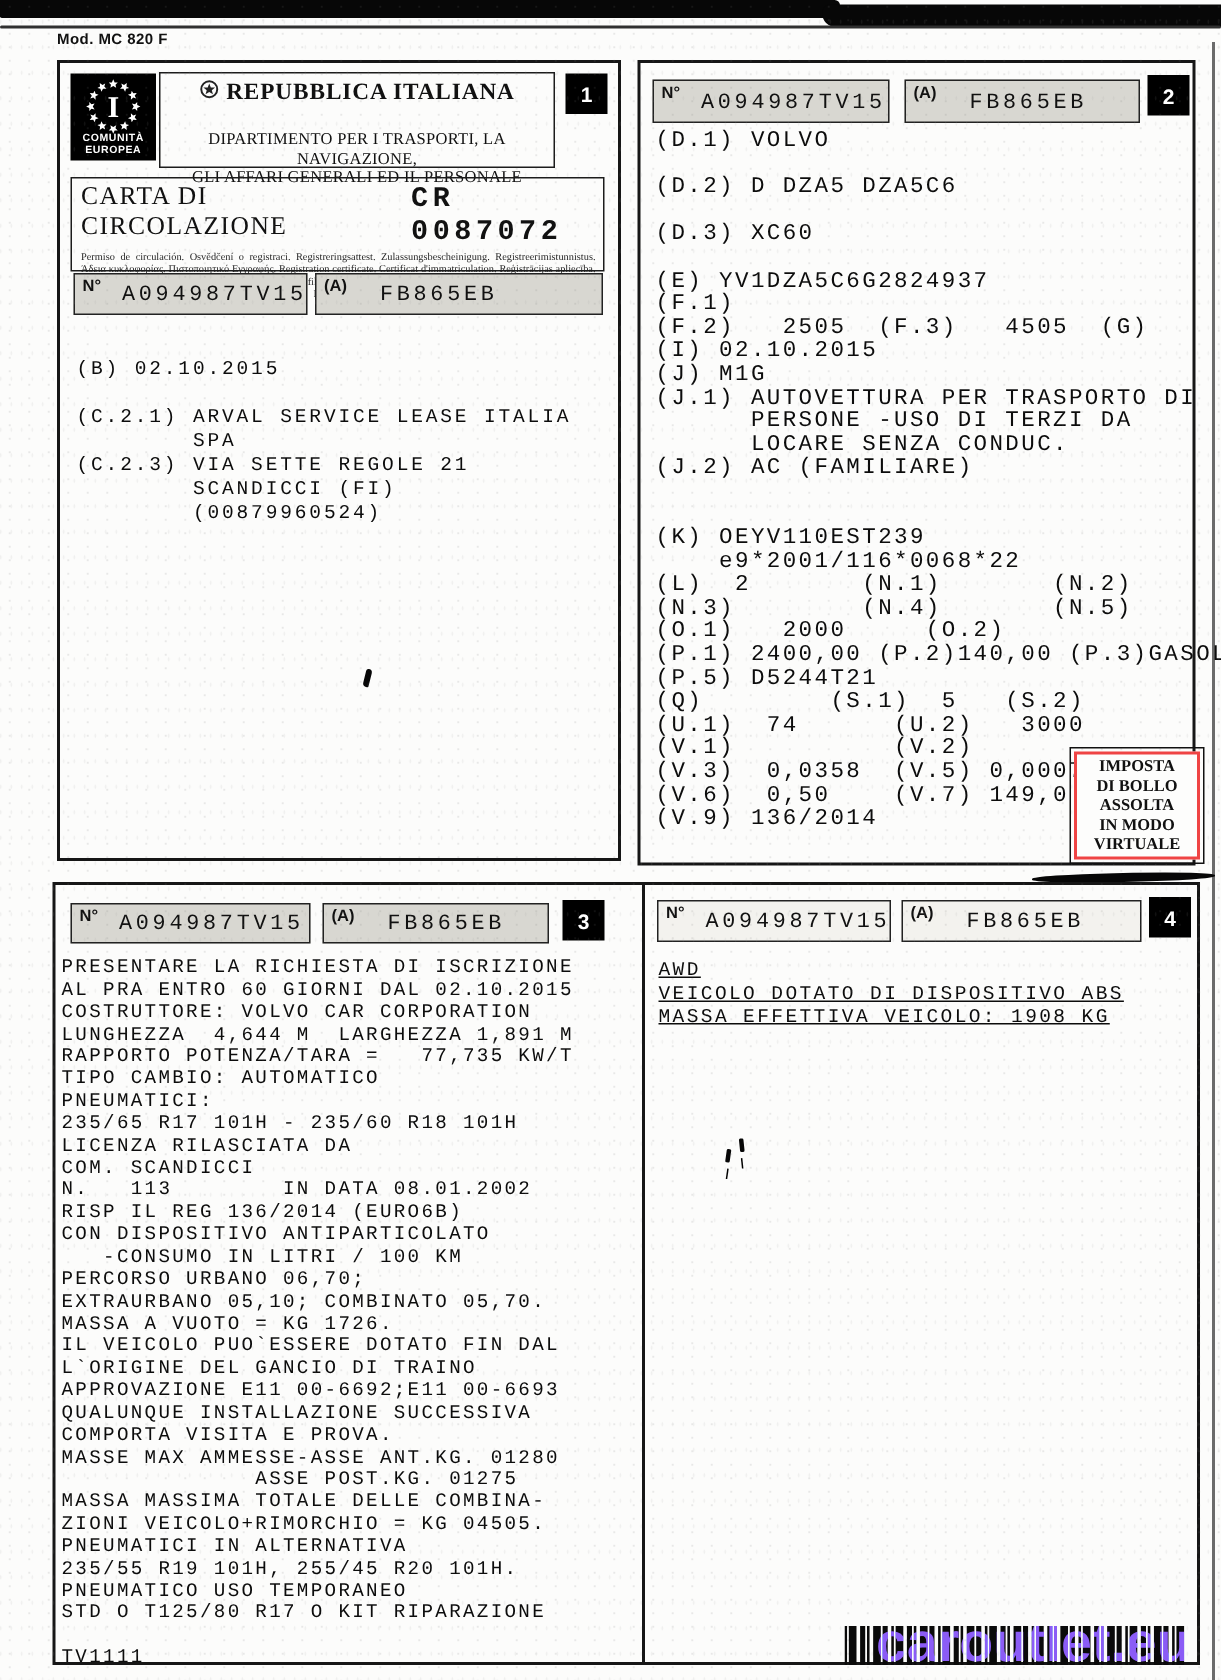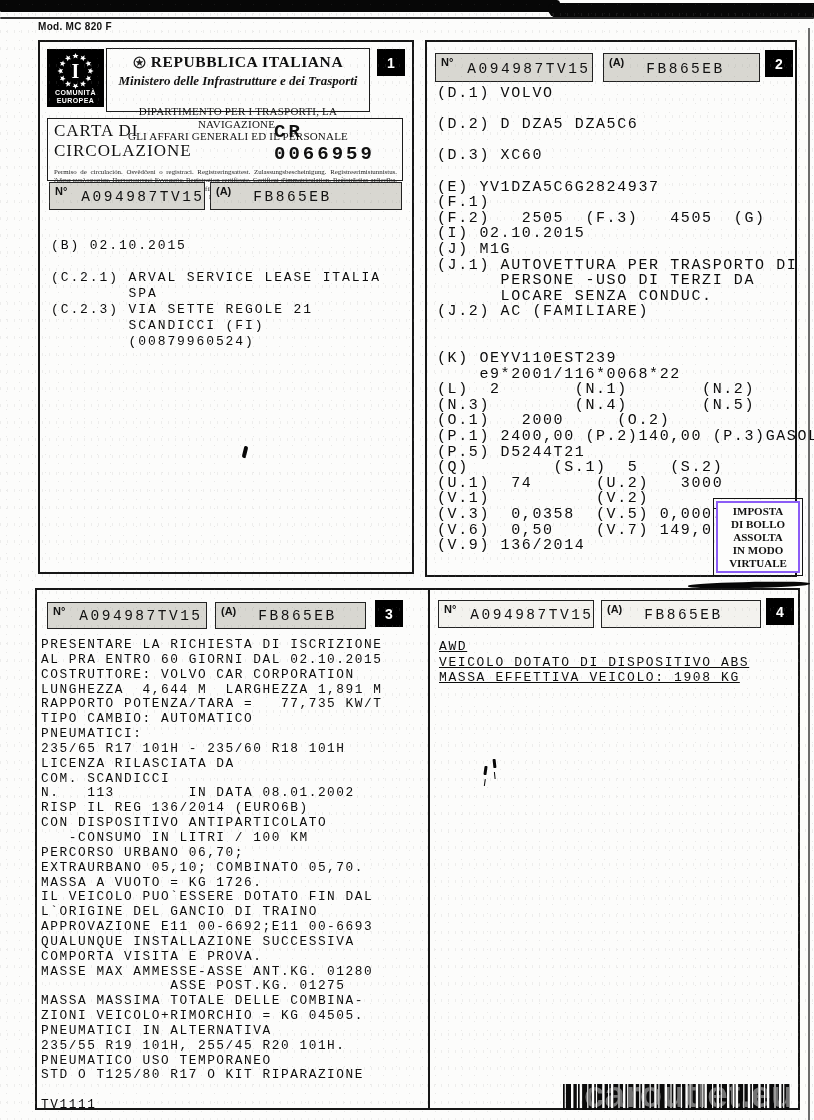--- a/index.html
+++ b/index.html
@@ -34,21 +34,21 @@
          font:bold 14px "Liberation Sans",sans-serif;display:flex;align-items:center;justify-content:center;}
 
   
   .eu-logo{position:absolute;left:7px;top:7px;width:57px;height:58px;background:#000;}
   .eu-logo svg{display:block;}
   .eu-label{position:absolute;left:0;bottom:2px;width:57px;text-align:center;color:#fff;
             font:bold 7px/8px "Liberation Sans",sans-serif;letter-spacing:.4px;white-space:pre-line;}
   .hdr-box{position:absolute;left:66px;top:6px;width:264px;height:64px;border:1.5px solid #1c1c1c;
            text-align:center;padding-top:4px;box-sizing:border-box;}
   .republic{font:bold 15.5px "Liberation Serif",serif;letter-spacing:.6px;display:flex;
-            align-items:center;justify-content:center;gap:5px;}
+            align-items:flex-start;justify-content:center;gap:5px;}
   .ministry{font:bold italic 13px "Liberation Serif",serif;margin-top:2px;}
   .dept{font:11px "Liberation Serif",serif;letter-spacing:.2px;white-space:pre-line;line-height:12.5px;margin-top:16px;}
   .carta-box{position:absolute;left:7px;top:76px;width:356px;height:63px;border:1.5px solid #1c1c1c;
              box-sizing:border-box;padding:2px 5px 0 6px;}
   .carta-row{display:flex;align-items:flex-start;}
   .carta-title{font:17px "Liberation Serif",serif;letter-spacing:1px;}
   .carta-num{font:bold 19px "Liberation Mono",monospace;letter-spacing:3px;margin-left:26px;}
   .fineprint{font:6.9px/8.4px "Liberation Serif",serif;text-align:justify;margin-top:3px;color:#1d1d1d;}
 
   
@@ -59,27 +59,27 @@
   .reglabel{font:bold 11px "Liberation Sans",sans-serif;align-self:flex-start;padding-top:2px;}
   .regval{font:14.5px "Liberation Mono",monospace;letter-spacing:2.5px;margin-left:22px;}
 
   .bodytext{position:absolute;white-space:pre;font-family:"Liberation Mono",monospace;color:#0c0c0c;}
   #p1 .bodytext{left:11px;top:196px;font-size:13px;line-height:16px;letter-spacing:1.9px;}
   #p2 .bodytext{left:10px;top:44px;font-size:15px;line-height:15.6px;letter-spacing:1.6px;}
   #p3 .bodytext{left:4px;top:48px;font-size:12.8px;line-height:14.85px;letter-spacing:1.55px;}
   #p4 .bodytext{left:9px;top:49px;font-size:13px;line-height:15.5px;letter-spacing:1.6px;text-decoration:underline;}
 
   .stamp{position:absolute;left:289px;top:459px;width:80px;height:68px;background:#fdfdfc;
-         border:2px solid #8b5cf6;outline:1px solid #111;outline-offset:2px;z-index:5;
+         border:2px solid #ef4444;outline:1px solid #111;outline-offset:2px;z-index:5;
          display:flex;align-items:center;justify-content:center;text-align:center;
          font:bold 11px/13px "Liberation Serif",serif;white-space:pre-line;}
 
   .barcode{position:absolute;left:563px;top:1084px;width:228px;height:26px;z-index:4;}
   .watermark{position:absolute;left:584px;top:1074px;z-index:6;font:bold 37px "Liberation Sans",sans-serif;
-             color:#737373;mix-blend-mode:lighten;letter-spacing:0;}
+             color:#8b5cf6;mix-blend-mode:lighten;letter-spacing:0;}
 </style>
 </head>
 <body>
 
 <div id="page">
 
   <div class="art art-top-a"></div>
   <div class="art art-top-b"></div>
   <div class="art-top-line art"></div>
   <div class="art-right-line art"></div>
@@ -117,30 +117,29 @@
     </div>
 
     <div class="hdr-box">
       <div class="republic">
         <svg width="13" height="13" viewBox="0 0 20 20">
           <circle cx="10" cy="10" r="8.2" fill="none" stroke="#222" stroke-width="2"></circle>
           <path d="M10,4 L11.6,8.2 L16,8.2 L12.6,11 L13.8,15.2 L10,12.7 L6.2,15.2 L7.4,11 L4,8.2 L8.4,8.2 Z" fill="#222"></path>
         </svg>
         <span>REPUBBLICA ITALIANA</span>
       </div>
-      <div class="ministry">Ministero delle Infrastrutture e dei Trasporti</div>
       <div class="dept">DIPARTIMENTO PER I TRASPORTI, LA NAVIGAZIONE,
 GLI AFFARI GENERALI ED IL PERSONALE</div>
     </div>
     <div class="badge" style="left:337px;top:7px;">1</div>
 
     <div class="carta-box">
       <div class="carta-row">
         <span class="carta-title">CARTA DI CIRCOLAZIONE</span>
-        <span class="carta-num">CR 0066959</span>
+        <span class="carta-num">CR 0087072</span>
       </div>
       <div class="fineprint">Permiso de circulación. Osvědčení o registraci. Registreringsattest. Zulassungsbescheinigung. Registreerimistunnistus. Άδεια κυκλοφορίας. Πιστοποιητικό Εγγραφής. Registration certificate. Certificat d'immatriculation. Reģistrācijas apliecība. Registracijos liudijimas. Forgalmi engedély. Ċertifikat ta' Reġistrazzjoni. Kentekenbewijs. Dowód Rejestracyjny. Certificado de matrícula. Osvedčenie o evidencii. Prometno dovoljenje. Rekisteröintitodistus. Registreringsbeviset. Prometna dozvola.</div>
     </div>
 
     <div class="regbox gray" style="left:9px;top:140px;width:156px;height:28px;">
       <span class="reglabel">N°</span>
       <span class="regval" style="margin-left:14px;">A094987TV15</span>
     </div>
     <div class="regbox gray" style="left:170px;top:140px;width:192px;height:28px;">
       <span class="reglabel">(A)</span>

